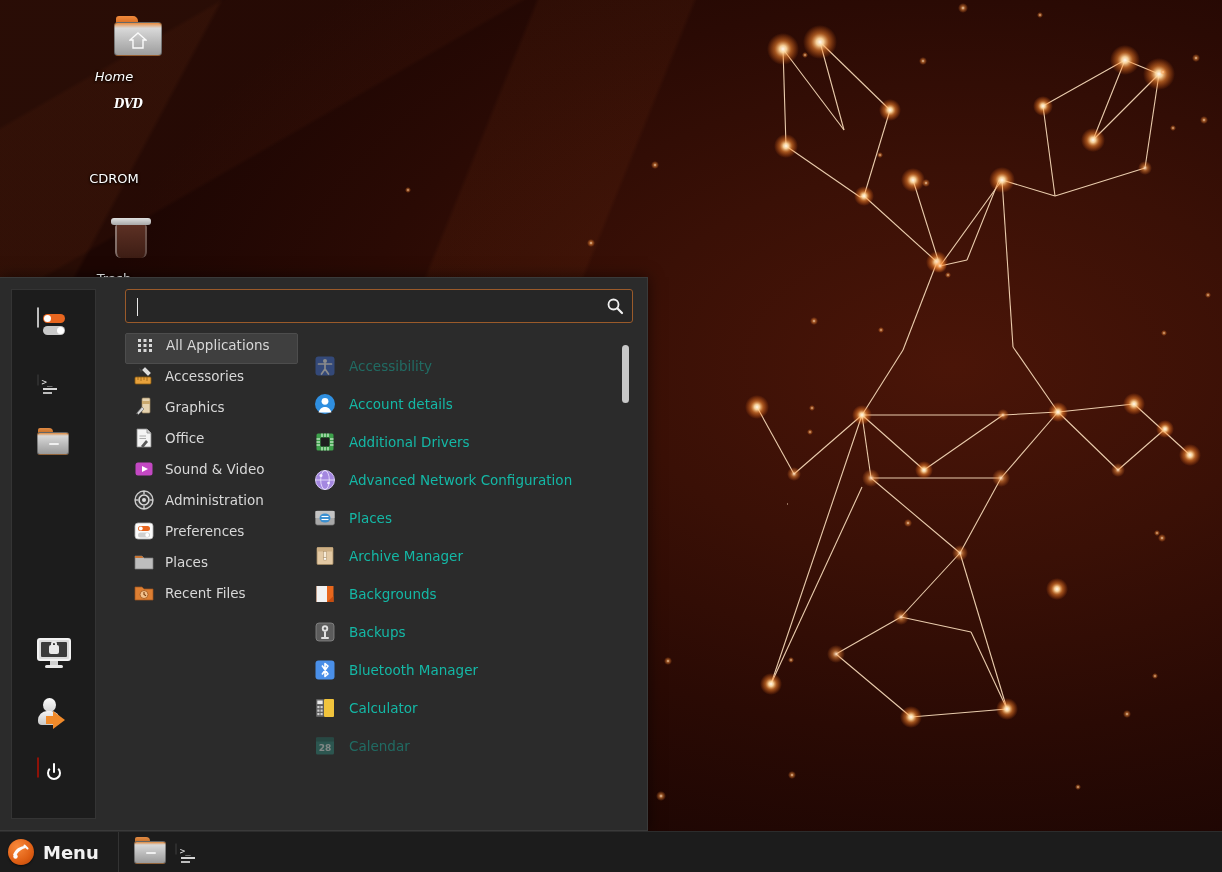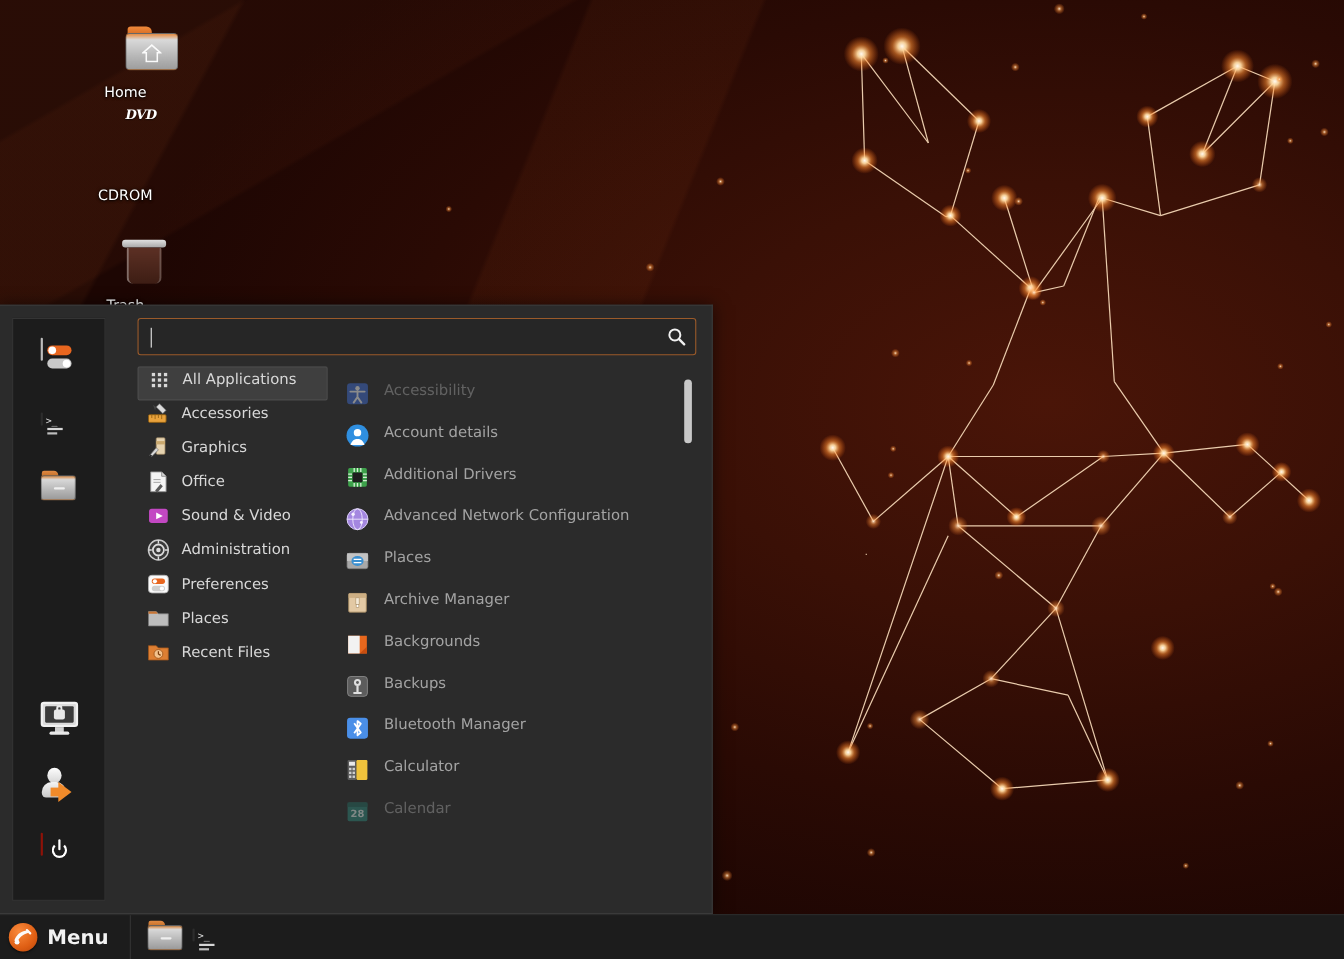--- a/index.html
+++ b/index.html
@@ -233,23 +233,23 @@
   .cat.selected { background: #3f3f3f; border: 1px solid #4d4d4d; }
   .cat .ci { width: 22px; height: 22px; flex: 0 0 22px; position: relative; }
 
   
   #apps-wrap { flex: 1 1 auto; position: relative; min-width: 0; }
   #apps {
     position: absolute; inset: 0 22px 0 8px;
     overflow: hidden;
   }
   .app {
-    display: flex; align-items: flex-start; gap: 13px;
+    display: flex; align-items: center; gap: 13px;
     height: 38px; padding-left: 8px;
-    color: #a3a3a3; font-size: 13.5px;
+    color: #14b8a6; font-size: 13.5px;
     cursor: pointer; white-space: nowrap;
   }
   .app .ai { width: 22px; height: 22px; flex: 0 0 22px; position: relative; }
   .app.faded { opacity: 0.45; }
   .app.clipped-top { height: 14px; overflow: hidden; opacity: 0.5; }
 
   #scrollbar-track {
     position: absolute; right: 18px; top: 8px; bottom: 6px; width: 7px;
     background: transparent; cursor: pointer;
   }
@@ -423,21 +423,21 @@
         <circle cx="668" cy="661" r="4" fill="url(#starS)"></circle>
         <circle cx="661" cy="796" r="5" fill="url(#starS)"></circle>
         <circle cx="1208" cy="295" r="3" fill="url(#starS)"></circle>
         <circle cx="1164" cy="333" r="3" fill="url(#starS)"></circle>
         <circle cx="812" cy="408" r="3" fill="url(#starS)"></circle>
         <circle cx="810" cy="432" r="3" fill="url(#starS)"></circle>
       </g>
     </svg>
   </div>
 
-  <div class="desk-icon" style="left:66px; top:24px;">
+  <div class="desk-icon" style="left:66px; top:16px;font-style:italic;">
     <span class="glyph">
       <span class="ic-folder-home">
         <span class="tab"></span><span class="body"></span>
         <svg class="house" viewBox="0 0 18 17">
             <path d="M9 1 L17 8 H14 V16 H4 V8 H1 Z" fill="none" stroke="#fbfbfb" stroke-width="1.4"></path>
           </svg>
       </span>
     </span>
     <span class="cap">Home</span>
   </div>

